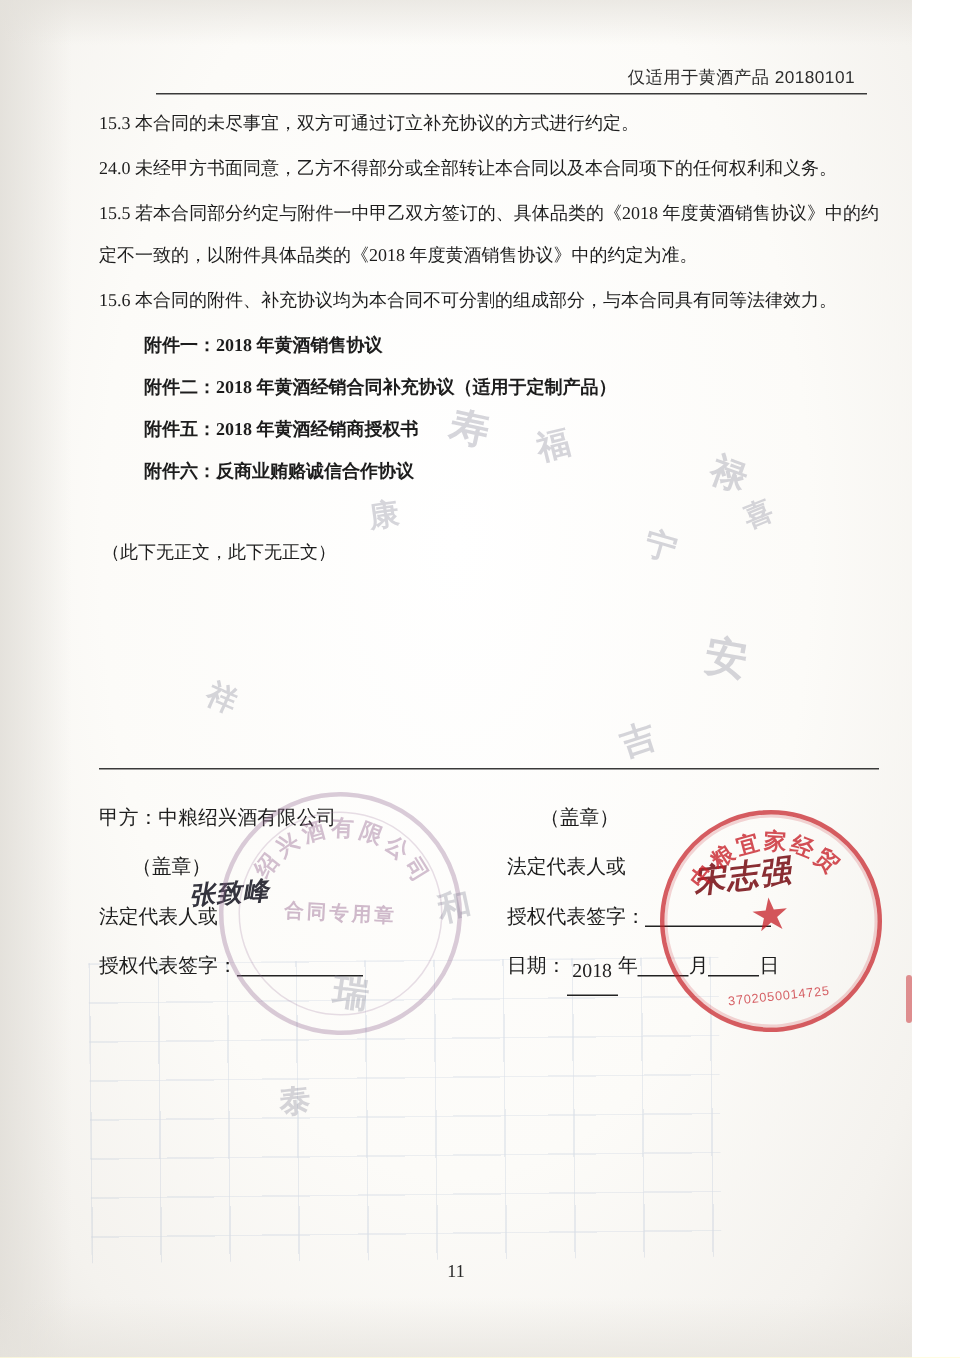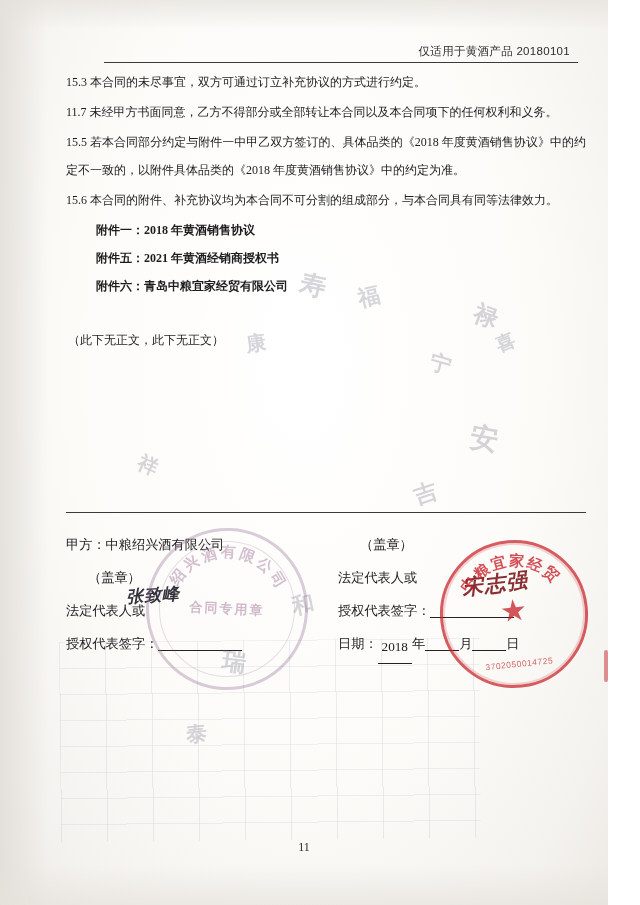--- a/index.html
+++ b/index.html
@@ -317,28 +317,29 @@
   <div id="edge-left"></div>
   <div id="edge-top"></div>
   <div id="edge-bottom"></div>
   <div id="bleed-grid"></div>
 
   <div id="header-note">仅适用于黄酒产品 20180101</div>
   <div id="header-rule"></div>
 
   <div id="body-text">
     <p class="para">15.3 本合同的未尽事宜，双方可通过订立补充协议的方式进行约定。</p>
-    <p class="para">11.7 未经甲方书面同意，乙方不得部分或全部转让本合同以及本合同项下的任何权利和义务。</p>
+    <p class="para">24.0 未经甲方书面同意，乙方不得部分或全部转让本合同以及本合同项下的任何权利和义务。</p>
     <p class="para">15.5 若本合同部分约定与附件一中甲乙双方签订的、具体品类的《2018 年度黄酒销售协议》中的约定不一致的，以附件具体品类的《2018 年度黄酒销售协议》中的约定为准。</p>
     <p class="para gap">15.6 本合同的附件、补充协议均为本合同不可分割的组成部分，与本合同具有同等法律效力。</p>
 
     <ul class="attach-list">
       <li>附件一：2018 年黄酒销售协议</li>
-      <li>附件五：2021 年黄酒经销商授权书</li>
-      <li>附件六：青岛中粮宜家经贸有限公司</li>
+      <li>附件二：2018 年黄酒经销合同补充协议（适用于定制产品）</li>
+      <li>附件五：2018 年黄酒经销商授权书</li>
+      <li>附件六：反商业贿赂诚信合作协议</li>
     </ul>
 
     <p class="para" id="closing-note">（此下无正文，此下无正文）</p>
   </div>
 
   <div id="sign-area">
     <div id="sign-rule-top"></div>
     <div class="sign-cols">
 
       <div class="sign-col left">

